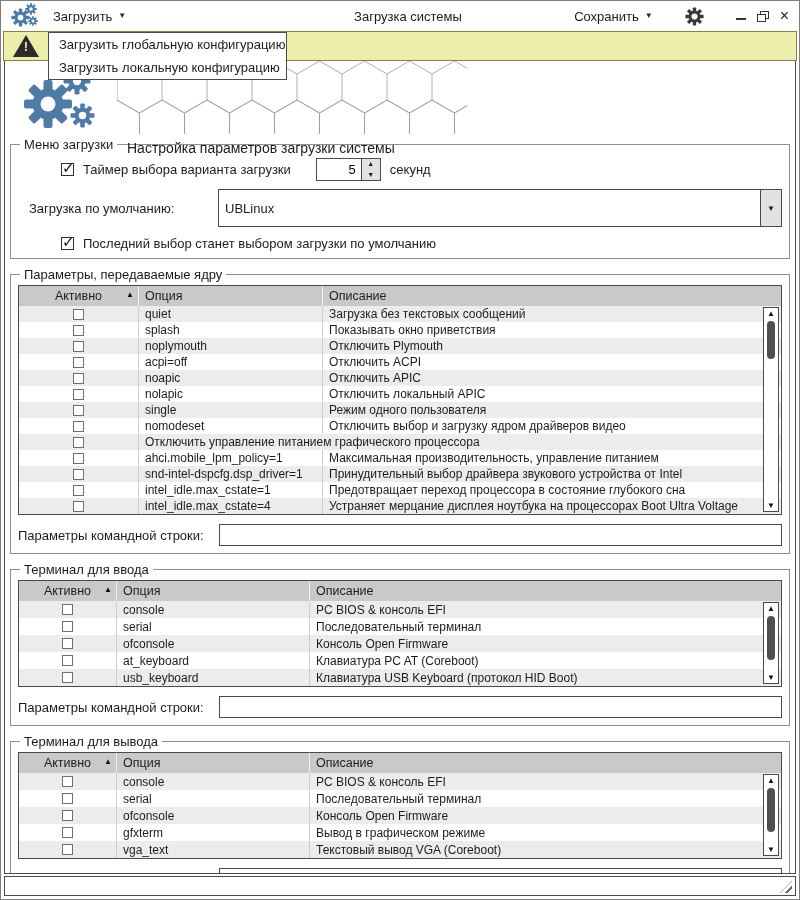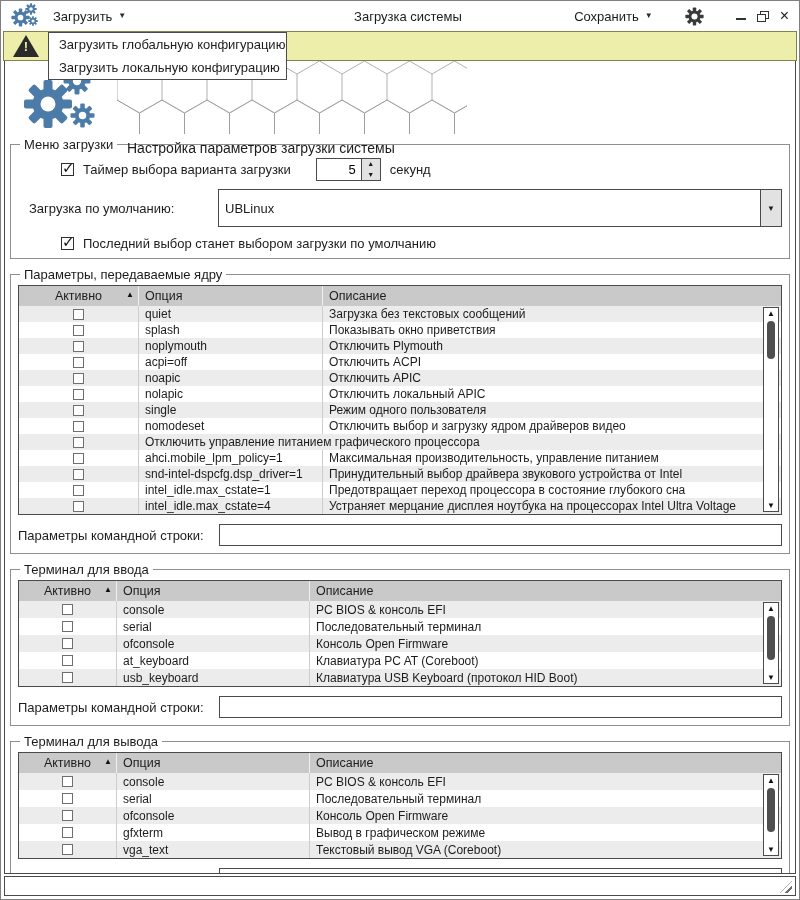--- a/index.html
+++ b/index.html
@@ -362,21 +362,21 @@
               </div>
               <div class="bc c2">intel_idle.max_cstate=1</div>
               <div class="bc c3">Предотвращает переход процессора в состояние глубокого сна</div>
             </div>
 
             <div class="trow">
               <div class="bc c1 first">
                 <span class="rowcb"></span>
               </div>
               <div class="bc c2">intel_idle.max_cstate=4</div>
-              <div class="bc c3">Устраняет мерцание дисплея ноутбука на процессорах Intel Ultra Voltage</div>
+              <div class="bc c3">Устраняет мерцание дисплея ноутбука на процессорах Boot Ultra Voltage</div>
             </div>
           </div>
         <div class="vscroll">
           <span class="vs-up">▲</span>
           <span class="vs-thumb k"></span>
           <span class="vs-down">▼</span>
         </div>
       </div>
       <div class="cmdrow">
         <span class="lbl">Параметры командной строки:</span>

